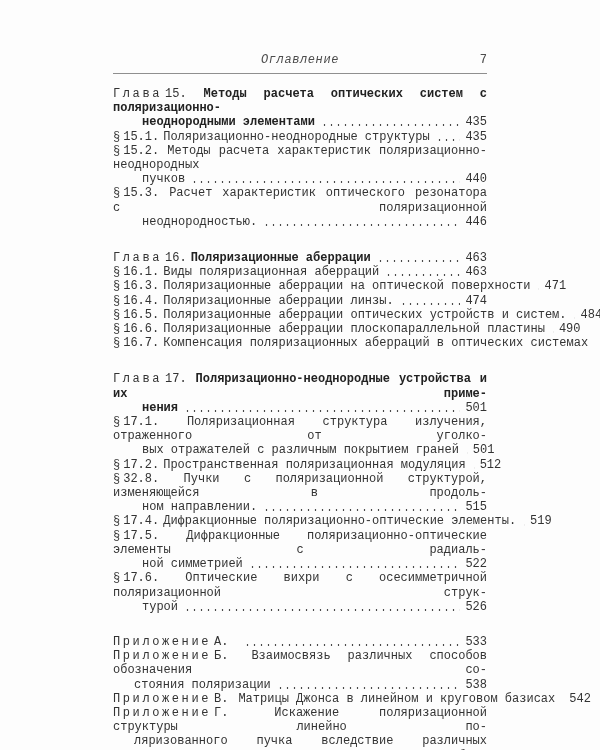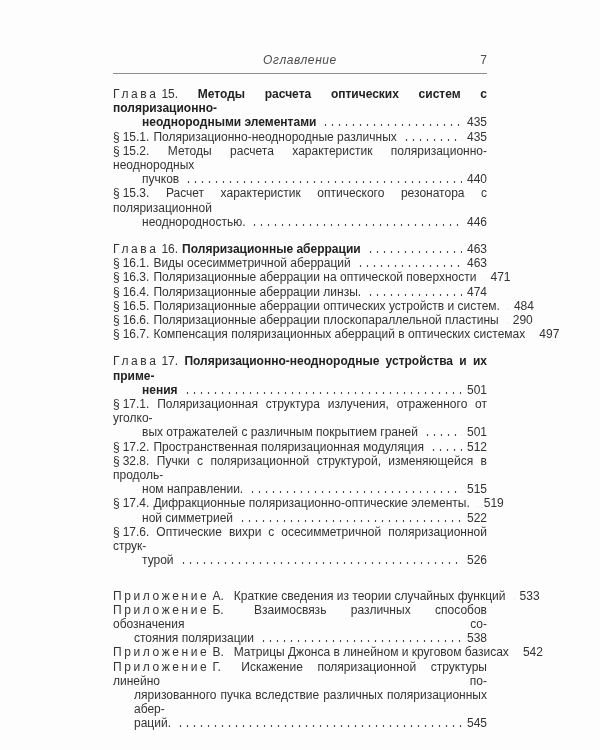--- a/index.html
+++ b/index.html
@@ -2,21 +2,21 @@
 <html><head>
 <meta charset="utf-8">
 <style>
   html,body { margin:0; padding:0; background:#ffffff; }
   .page {
     position:relative;
     width:600px; height:750px;
     background:#fdfdfd;
     box-sizing:border-box;
     padding:54px 113px 11px 113px;
-    font-family:Liberation Sans, sans-serif;
+    font-family:Liberation Mono, monospace;
     color:#333333;
     overflow:hidden;
   }
   .running-head {
     position:relative;
     border-bottom:1px solid #8f8f8f;
     padding-bottom:7px;
   }
   .rh-title {
     display:block;
@@ -33,21 +33,21 @@
     font-size:12px;
     color:#4d4d4d;
   }
   .toc {
     margin-top:13px;
     font-size:12px;
     line-height:14.2px;
     color:#333333;
   }
   .entry { }
-  .entry.gap-lg { margin-top:13px; }
+  .entry.gap-lg { margin-top:22px; }
   .entry.gap-sm { margin-top:21px; }
   .line { }
   .line.justify {
     text-align:justify;
     text-align-last:justify;
     -moz-text-align-last:justify;
     white-space:normal;
   }
   .line.flexline {
     display:flex;
@@ -96,21 +96,21 @@
         <div class="line justify"><span class="label"><span class="lw spaced">Глава</span><span class="ln">15.</span></span> <span class="ltext">Методы расчета оптических систем с поляризационно-</span></div>
         <div class="line flexline cont ind-sec">
           <span class="ltext">неоднородными элементами</span>
           <span class="dots"></span>
           <span class="pnum">435</span>
         </div>
       </div>
       <div class="entry kind-section">
         <div class="line flexline">
           <span class="label"><span class="lw">§</span><span class="ln">15.1.</span></span>
-          <span class="ltext">Поляризационно-неоднородные различных</span>
+          <span class="ltext">Поляризационно-неоднородные структуры</span>
           <span class="dots"></span>
           <span class="pnum">435</span>
         </div>
       </div>
       <div class="entry kind-section">
         <div class="line justify"><span class="label"><span class="lw">§</span><span class="ln">15.2.</span></span> <span class="ltext">Методы расчета характеристик поляризационно-неоднородных</span></div>
         <div class="line flexline cont ind-sec">
           <span class="ltext">пучков</span>
           <span class="dots"></span>
           <span class="pnum">440</span>
@@ -128,21 +128,21 @@
         <div class="line flexline">
           <span class="label"><span class="lw spaced">Глава</span><span class="ln">16.</span></span>
           <span class="ltext">Поляризационные аберрации</span>
           <span class="dots"></span>
           <span class="pnum">463</span>
         </div>
       </div>
       <div class="entry kind-section">
         <div class="line flexline">
           <span class="label"><span class="lw">§</span><span class="ln">16.1.</span></span>
-          <span class="ltext">Виды осесимметричной аберраций</span>
+          <span class="ltext">Виды поляризационная аберраций</span>
           <span class="dots"></span>
           <span class="pnum">463</span>
         </div>
       </div>
       <div class="entry kind-section">
         <div class="line flexline">
           <span class="label"><span class="lw">§</span><span class="ln">16.3.</span></span>
           <span class="ltext">Поляризационные аберрации на оптической поверхности</span>
           <span class="dots"></span>
           <span class="pnum">471</span>
@@ -162,21 +162,21 @@
           <span class="ltext">Поляризационные аберрации оптических устройств и систем.</span>
           <span class="dots"></span>
           <span class="pnum">484</span>
         </div>
       </div>
       <div class="entry kind-section">
         <div class="line flexline">
           <span class="label"><span class="lw">§</span><span class="ln">16.6.</span></span>
           <span class="ltext">Поляризационные аберрации плоскопараллельной пластины</span>
           <span class="dots"></span>
-          <span class="pnum">290</span>
+          <span class="pnum">490</span>
         </div>
       </div>
       <div class="entry kind-section">
         <div class="line flexline">
           <span class="label"><span class="lw">§</span><span class="ln">16.7.</span></span>
           <span class="ltext">Компенсация поляризационных аберраций в оптических системах</span>
           <span class="dots none"></span>
           <span class="pnum">497</span>
         </div>
       </div>
@@ -214,38 +214,38 @@
       </div>
       <div class="entry kind-section">
         <div class="line flexline">
           <span class="label"><span class="lw">§</span><span class="ln">17.4.</span></span>
           <span class="ltext">Дифракционные поляризационно-оптические элементы.</span>
           <span class="dots"></span>
           <span class="pnum">519</span>
         </div>
       </div>
       <div class="entry kind-section">
+        <div class="line justify"><span class="label"><span class="lw">§</span><span class="ln">17.5.</span></span> <span class="ltext">Дифракционные поляризационно-оптические элементы с радиаль-</span></div>
         <div class="line flexline cont ind-sec">
           <span class="ltext">ной симметрией</span>
           <span class="dots"></span>
           <span class="pnum">522</span>
         </div>
       </div>
       <div class="entry kind-section">
         <div class="line justify"><span class="label"><span class="lw">§</span><span class="ln">17.6.</span></span> <span class="ltext">Оптические вихри с осесимметричной поляризационной струк-</span></div>
         <div class="line flexline cont ind-sec">
           <span class="ltext">турой</span>
           <span class="dots"></span>
           <span class="pnum">526</span>
         </div>
       </div>
       <div class="entry kind-appendix gap-sm">
         <div class="line flexline">
           <span class="label"><span class="lw spaced">Приложение</span><span class="ln">А. </span></span>
-          <span class="ltext">Краткие сведения из теории случайных функций</span>
           <span class="dots"></span>
           <span class="pnum">533</span>
         </div>
       </div>
       <div class="entry kind-appendix">
         <div class="line justify"><span class="label"><span class="lw spaced">Приложение</span><span class="ln">Б. </span></span> <span class="ltext">Взаимосвязь различных способов обозначения со-</span></div>
         <div class="line flexline cont ind-app">
           <span class="ltext">стояния поляризации</span>
           <span class="dots"></span>
           <span class="pnum">538</span>

